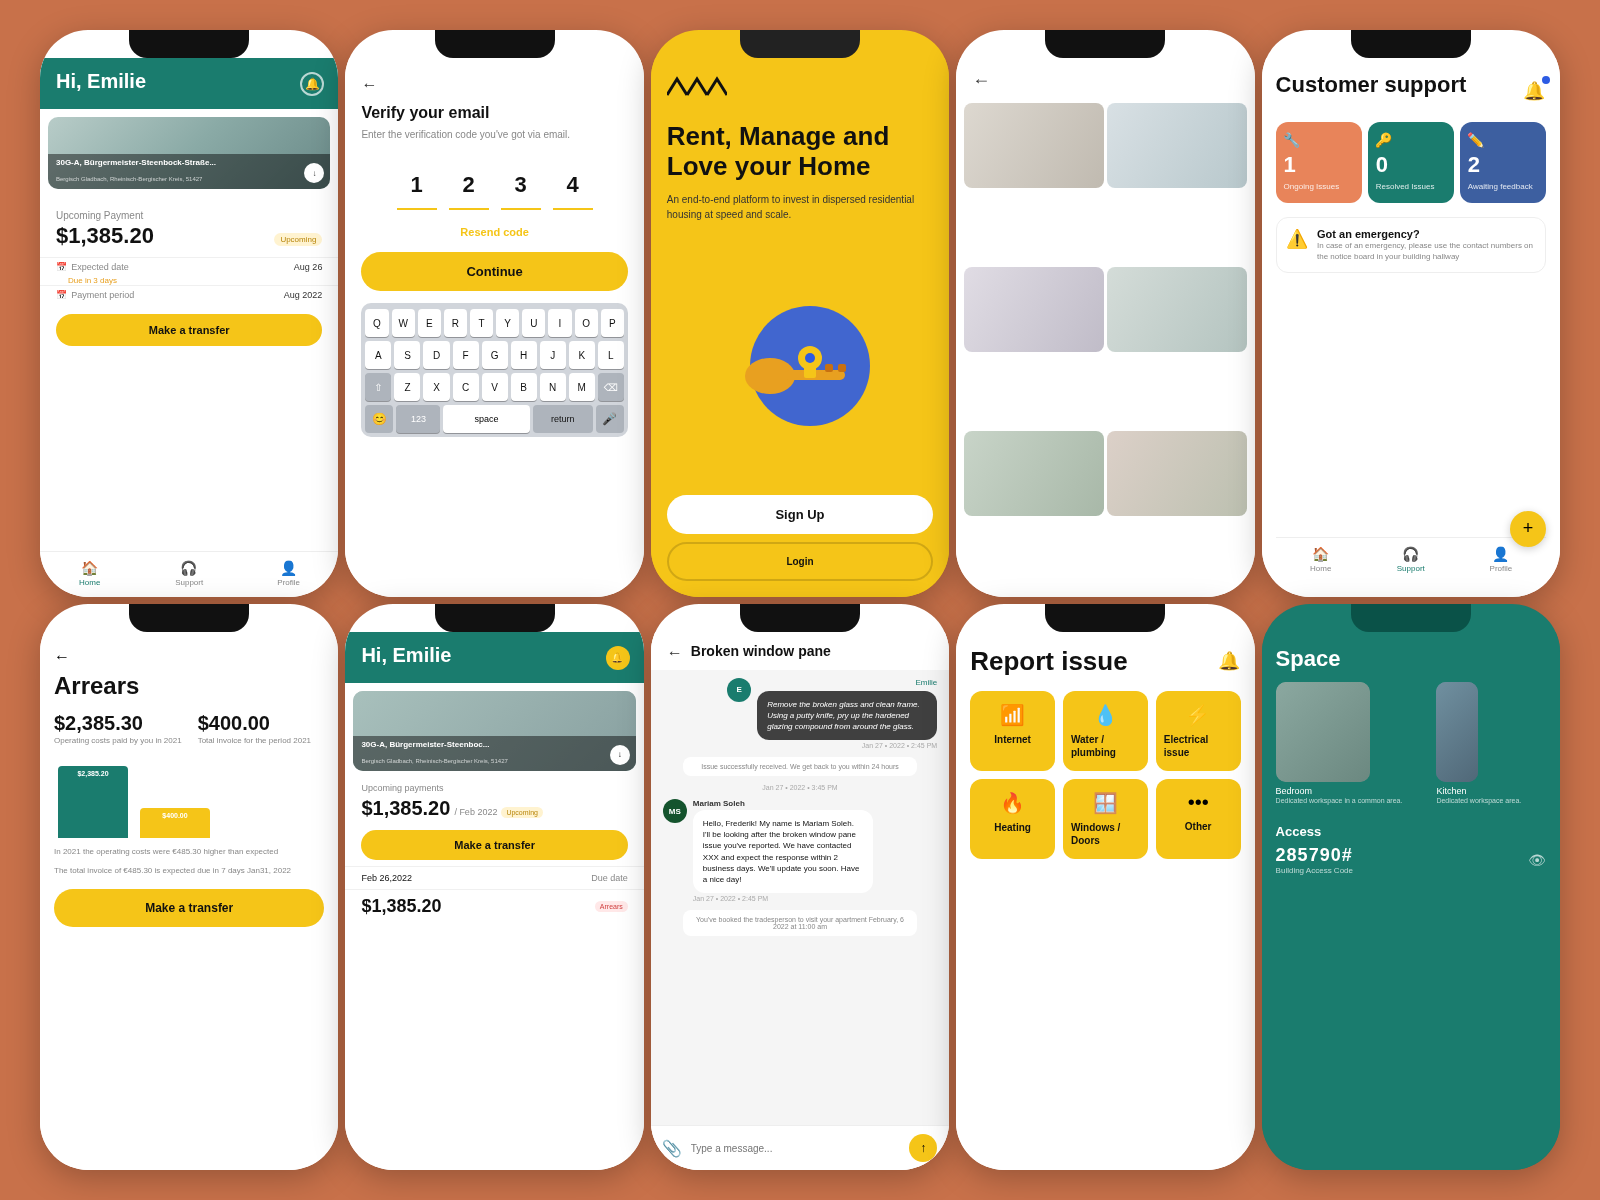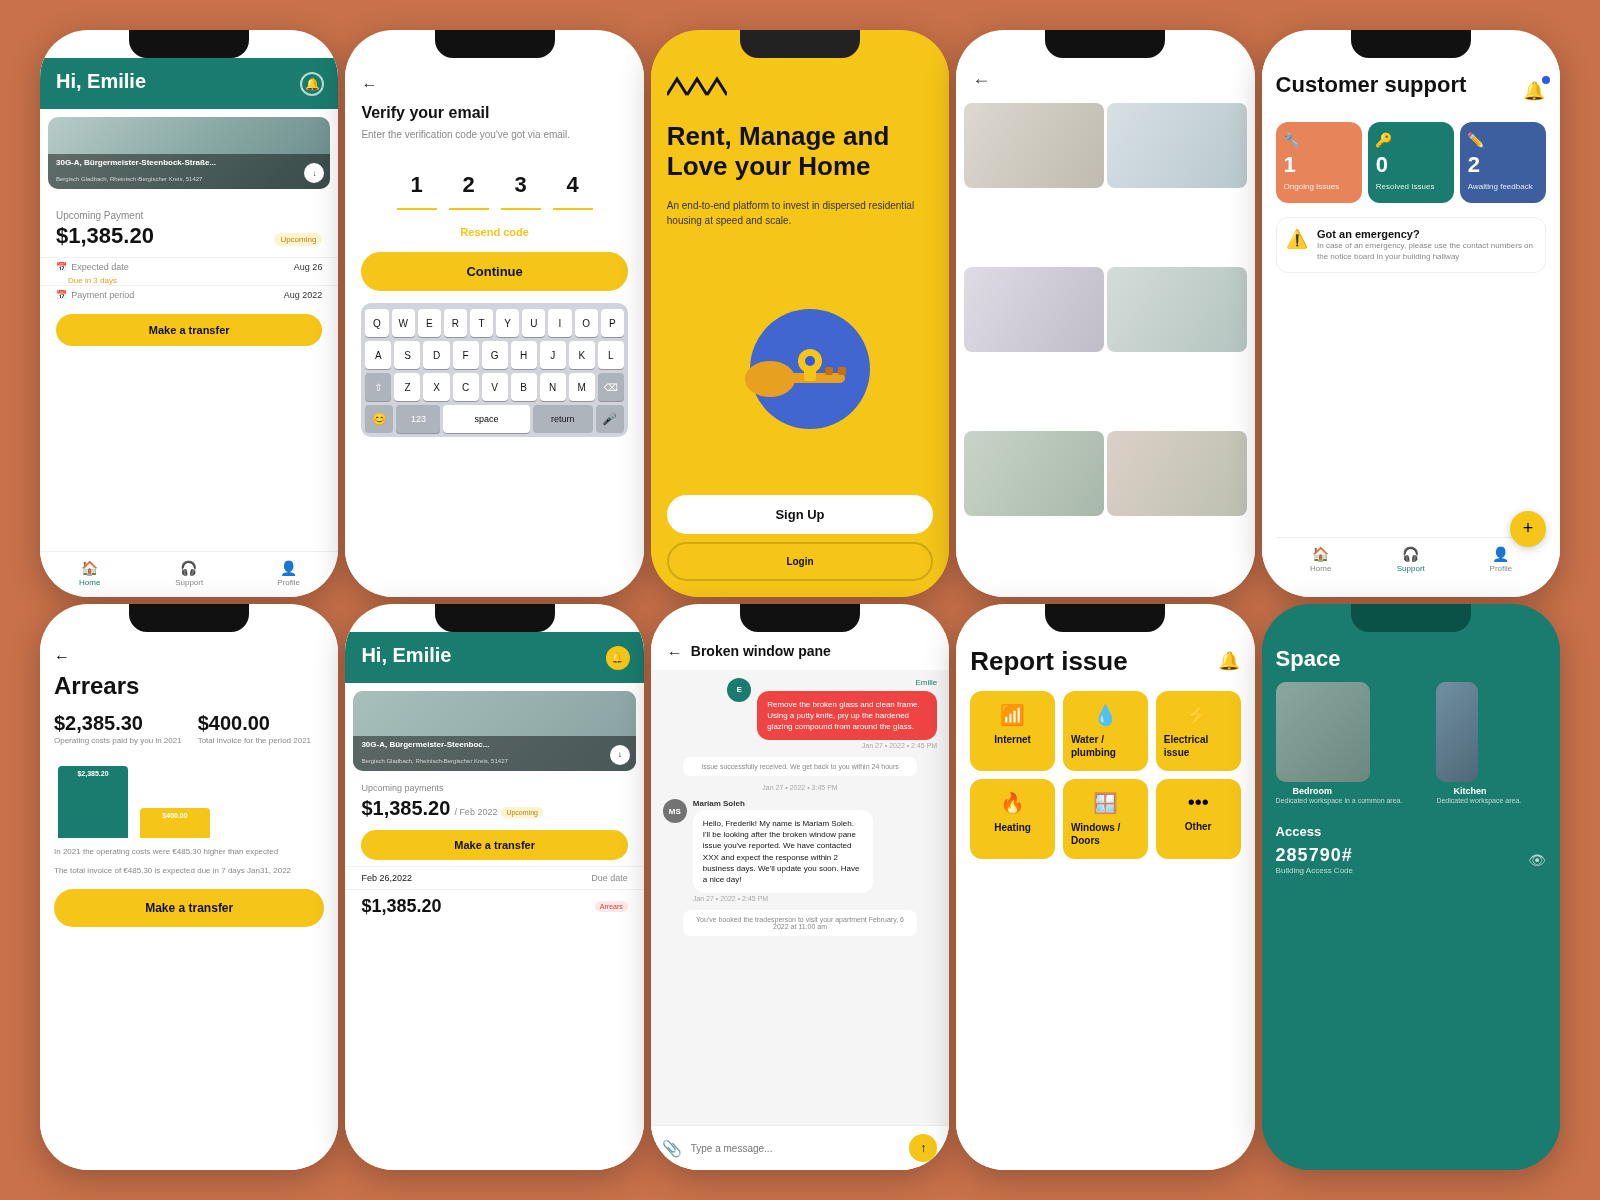--- a/index.html
+++ b/index.html
@@ -169,21 +169,21 @@
     .kb-bottom { display: flex; gap: 3px; justify-content: center; }
     .kb-emoji { background: #AEB4BC; border-radius: 4px; width: 28px; height: 28px; display: flex; align-items: center; justify-content: center; font-size: 12px; }
     .kb-space { background: #fff; border-radius: 4px; flex: 1; height: 28px; display: flex; align-items: center; justify-content: center; font-size: 9px; box-shadow: 0 1px 0 rgba(0,0,0,0.3); }
     .kb-return { background: #AEB4BC; border-radius: 4px; width: 60px; height: 28px; display: flex; align-items: center; justify-content: center; font-size: 9px; color: #111; }
 
     
     .phone3 { background: #F5C518; }
     .phone3 .phone-notch { background: #111; }
     .phone3 .phone-screen { background: #F5C518; padding: 16px; display: flex; flex-direction: column; }
     .logo-mark { font-size: 28px; font-weight: 900; color: #111; letter-spacing: -2px; margin-bottom: 16px; }
-    .landing-title { font-size: 26px; font-weight: 900; color: #111; line-height: 1.15; margin-bottom: 16px; }
+    .landing-title { font-size: 26px; font-weight: 900; color: #111; line-height: 1.15; margin-bottom: 10px; }
     .landing-sub { font-size: 10px; color: #333; line-height: 1.5; margin-bottom: 16px; }
     .landing-illustration {
       flex: 1;
       display: flex; align-items: center; justify-content: center;
       position: relative;
       overflow: hidden;
     }
     .landing-signup {
       background: #fff; color: #111; font-weight: 700; font-size: 13px;
       text-align: center; padding: 12px; border-radius: 24px; margin-bottom: 8px; cursor: pointer;
@@ -341,27 +341,27 @@
     .chat-messages { padding: 8px 12px; display: flex; flex-direction: column; gap: 8px; overflow: hidden; flex: 1; }
     .chat-msg { display: flex; gap: 6px; }
     .chat-msg.agent { flex-direction: row; }
     .chat-msg.user { flex-direction: row-reverse; }
     .chat-avatar {
       width: 24px; height: 24px; border-radius: 50%;
       background: #1A7C6E; flex-shrink: 0;
       display: flex; align-items: center; justify-content: center;
       font-size: 8px; color: #fff; font-weight: 700;
     }
-    .chat-avatar.support { background: #737373; }
+    .chat-avatar.support { background: #14532d; }
     .chat-bubble {
       padding: 8px 10px; border-radius: 12px;
       font-size: 8px; line-height: 1.4;
       max-width: 180px;
     }
-    .chat-bubble.teal { background: #ef4444; color: #fff; }
+    .chat-bubble.teal { background: #404040; color: #fff; font-style: italic; }
     .chat-bubble.gray { background: #fff; color: #111; }
     .chat-time { font-size: 7px; color: #aaa; margin-top: 2px; }
     .system-msg {
       text-align: center; background: #fff; color: #888;
       font-size: 7px; padding: 6px 10px; border-radius: 8px; margin: 0 20px;
     }
     .chat-input-bar {
       background: #fff; padding: 8px 12px;
       display: flex; align-items: center; gap: 8px;
       border-top: 1px solid #eee;
@@ -399,21 +399,21 @@
     .space-imgs { display: flex; gap: 4px; margin-bottom: 10px; }
     .space-img-big {
       width: 60%; height: 100px; border-radius: 10px;
       background: linear-gradient(135deg, #8BA8A0, #6B8880);
       overflow: hidden; position: relative;
     }
     .space-img-sm {
       width: 38%; height: 100px; border-radius: 10px;
       background: linear-gradient(135deg, #7090A0, #506878);
     }
-    .space-img-label { font-size: 9px; font-weight: 700; color: #fff; margin: 4px 17px 1px; }
+    .space-img-label { font-size: 9px; font-weight: 400; color: #fff; margin: 4px 0 1px; }
     .space-img-sub { font-size: 7px; color: rgba(255,255,255,0.7); }
     .access-section { margin-top: 10px; }
     .access-title { font-size: 13px; font-weight: 700; color: #fff; margin-bottom: 6px; }
     .access-code-row { display: flex; align-items: center; justify-content: space-between; }
     .access-code { font-size: 18px; font-weight: 800; color: #fff; letter-spacing: 1px; }
     .access-label { font-size: 8px; color: rgba(255,255,255,0.7); }
     .eye-icon { font-size: 14px; color: rgba(255,255,255,0.7); cursor: pointer; }
   </style>
 </head>
 <body>

